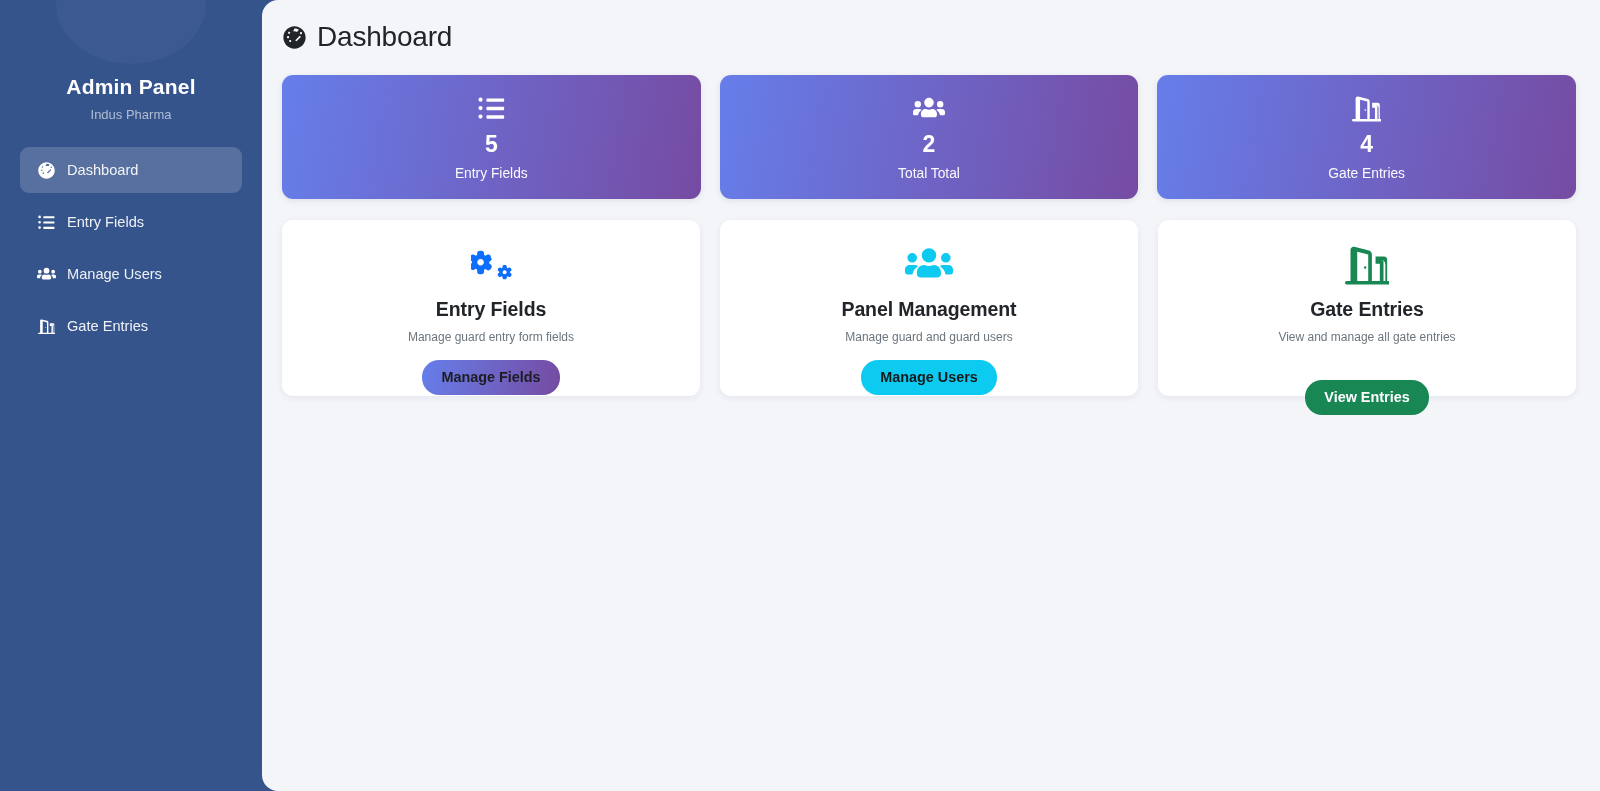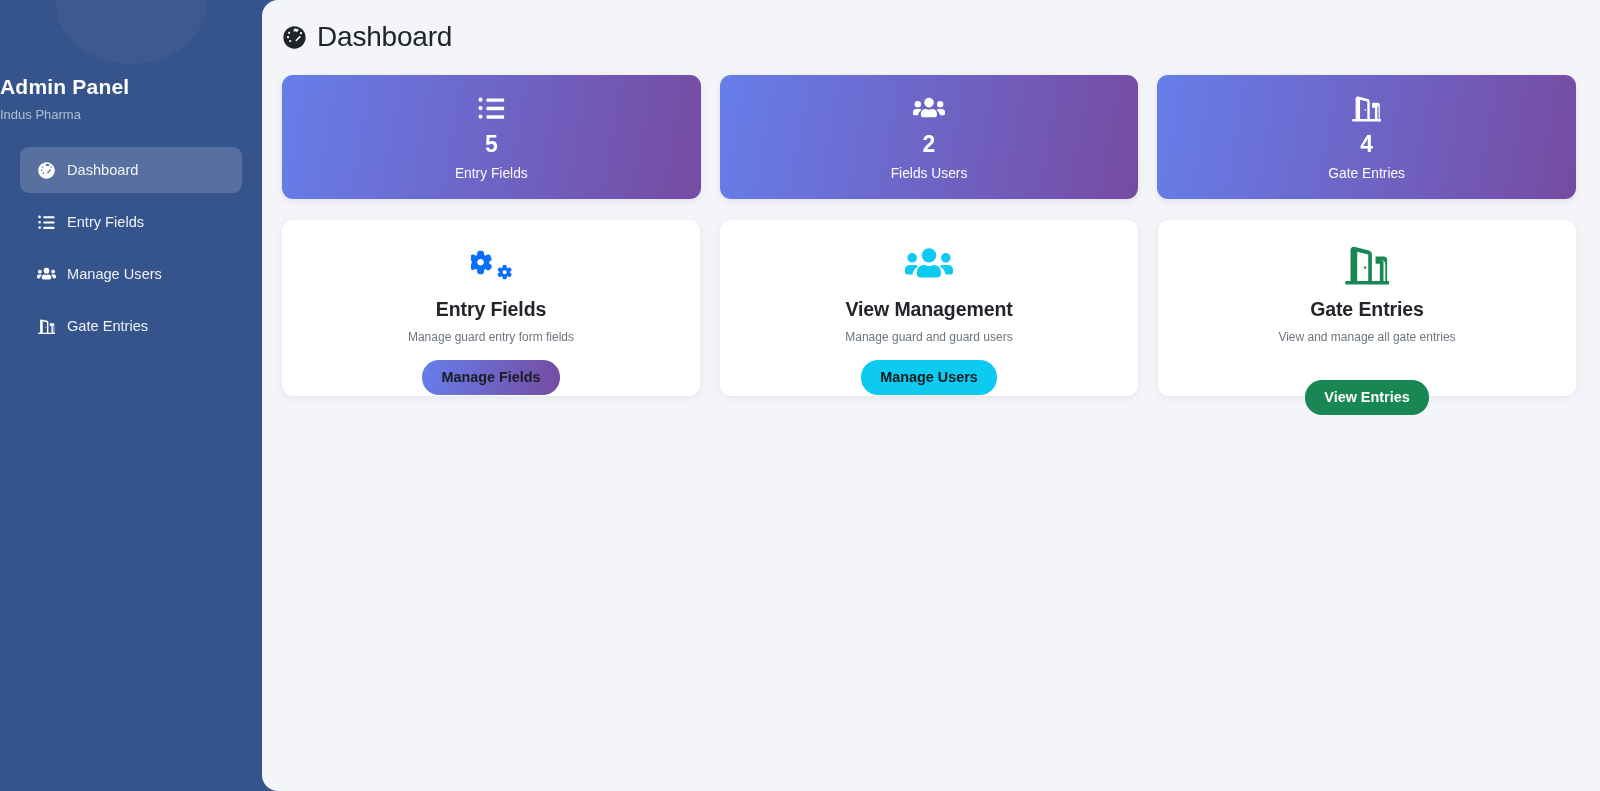--- a/index.html
+++ b/index.html
@@ -41,21 +41,21 @@
     transform: translateX(-50%);
     width: 150px;
     height: 120px;
     border-radius: 50%;
     background: rgba(255,255,255,0.035);
     pointer-events: none;
   }
 
   .brand {
     padding-top: 74px;
-    text-align: left;
+    text-align: center;
     position: relative;
     z-index: 2;
   }
   .brand-title {
     font-size: 21px;
     font-weight: bold;
     color: #ffffff;
     letter-spacing: .2px;
     line-height: 1.2;
   }
@@ -303,21 +303,21 @@
         <div class="stat-label">Entry Fields</div>
       </div>
 
       <div class="stat-card" style="background: linear-gradient(100deg, #667eea 0%, #764ba2 100%);">
         <span class="stat-icon">
           <svg width="32" height="32" viewBox="0 0 640 512" fill="#ffffff" aria-hidden="true">
             <path d="M96 224a64 64 0 1 0 0-128 64 64 0 1 0 0 128zm448 0a64 64 0 1 0 0-128 64 64 0 1 0 0 128zm32 32h-64c-17.6 0-33.5 7.1-45.1 18.6 39.3 21.6 67.2 60.5 73.2 106.4H608c17.7 0 32-14.3 32-32v-32c0-35.3-28.7-61-64-61zM128 256H64c-35.3 0-64 25.7-64 61v32c0 17.7 14.3 32 32 32h67.9c6-45.9 33.9-84.8 73.2-106.4C161.5 263.1 145.6 256 128 256zm192-32a96 96 0 1 0 0-192 96 96 0 1 0 0 192zm66 32h-7.1c-17.9 8.6-37.8 13.6-59 13.6s-41-5-59-13.6H254c-52.4 0-95 42.6-95 95v24c0 26.5 21.5 48 48 48h224c26.5 0 48-21.5 48-48v-24c0-52.4-42.6-95-95-95z"></path>
           </svg>
         </span>
         <div class="stat-value">2</div>
-        <div class="stat-label">Fields Users</div>
+        <div class="stat-label">Total Total</div>
       </div>
 
       <div class="stat-card" style="background: linear-gradient(100deg, #667eea 0%, #764ba2 100%);">
         <span class="stat-icon">
           <svg width="29" height="29" viewBox="0 0 576 512" fill="#ffffff" aria-hidden="true">
             <path d="M24 464h48V58.7C72 34.4 90.3 16 112 16c3.2 0 6.4 .4 9.6 1.3l192 48C335 70.2 352 92 352 117v347h-48V117L160 81v383H24c-13.3 0-24 10.7-24 24s10.7 24 24 24h552c13.3 0 24-10.7 24-24s-10.7-24-24-24H552V184c0-22-18-40-40-40H400v48h104v272h-48V240h-56v-48h72c30.9 0 56 25.1 56 56v216zM264 272a16 16 0 1 0 0 32 16 16 0 1 0 0-32z"></path>
           </svg>
         </span>
         <div class="stat-value">4</div>
         <div class="stat-label">Gate Entries</div>
@@ -338,21 +338,21 @@
         <div class="action-desc">Manage guard entry form fields</div>
         <button class="action-btn btn-gradient">Manage Fields</button>
       </div>
 
       <div class="action-card">
         <span class="action-icon">
           <svg width="48" height="48" viewBox="0 0 640 512" fill="#0dcaf0" aria-hidden="true">
             <path d="M96 224a64 64 0 1 0 0-128 64 64 0 1 0 0 128zm448 0a64 64 0 1 0 0-128 64 64 0 1 0 0 128zm32 32h-64c-17.6 0-33.5 7.1-45.1 18.6 39.3 21.6 67.2 60.5 73.2 106.4H608c17.7 0 32-14.3 32-32v-32c0-35.3-28.7-61-64-61zM128 256H64c-35.3 0-64 25.7-64 61v32c0 17.7 14.3 32 32 32h67.9c6-45.9 33.9-84.8 73.2-106.4C161.5 263.1 145.6 256 128 256zm192-32a96 96 0 1 0 0-192 96 96 0 1 0 0 192zm66 32h-7.1c-17.9 8.6-37.8 13.6-59 13.6s-41-5-59-13.6H254c-52.4 0-95 42.6-95 95v24c0 26.5 21.5 48 48 48h224c26.5 0 48-21.5 48-48v-24c0-52.4-42.6-95-95-95z"></path>
           </svg>
         </span>
-        <div class="action-title">View Management</div>
+        <div class="action-title">Panel Management</div>
         <div class="action-desc">Manage guard and guard users</div>
         <button class="action-btn btn-info">Manage Users</button>
       </div>
 
       <div class="action-card">
         <span class="action-icon">
           <svg width="44" height="44" viewBox="0 0 576 512" fill="#198754" aria-hidden="true">
             <path d="M24 464h48V58.7C72 34.4 90.3 16 112 16c3.2 0 6.4 .4 9.6 1.3l192 48C335 70.2 352 92 352 117v347h-48V117L160 81v383H24c-13.3 0-24 10.7-24 24s10.7 24 24 24h552c13.3 0 24-10.7 24-24s-10.7-24-24-24H552V184c0-22-18-40-40-40H400v48h104v272h-48V240h-56v-48h72c30.9 0 56 25.1 56 56v216zM264 272a16 16 0 1 0 0 32 16 16 0 1 0 0-32z"></path>
           </svg>
         </span>

